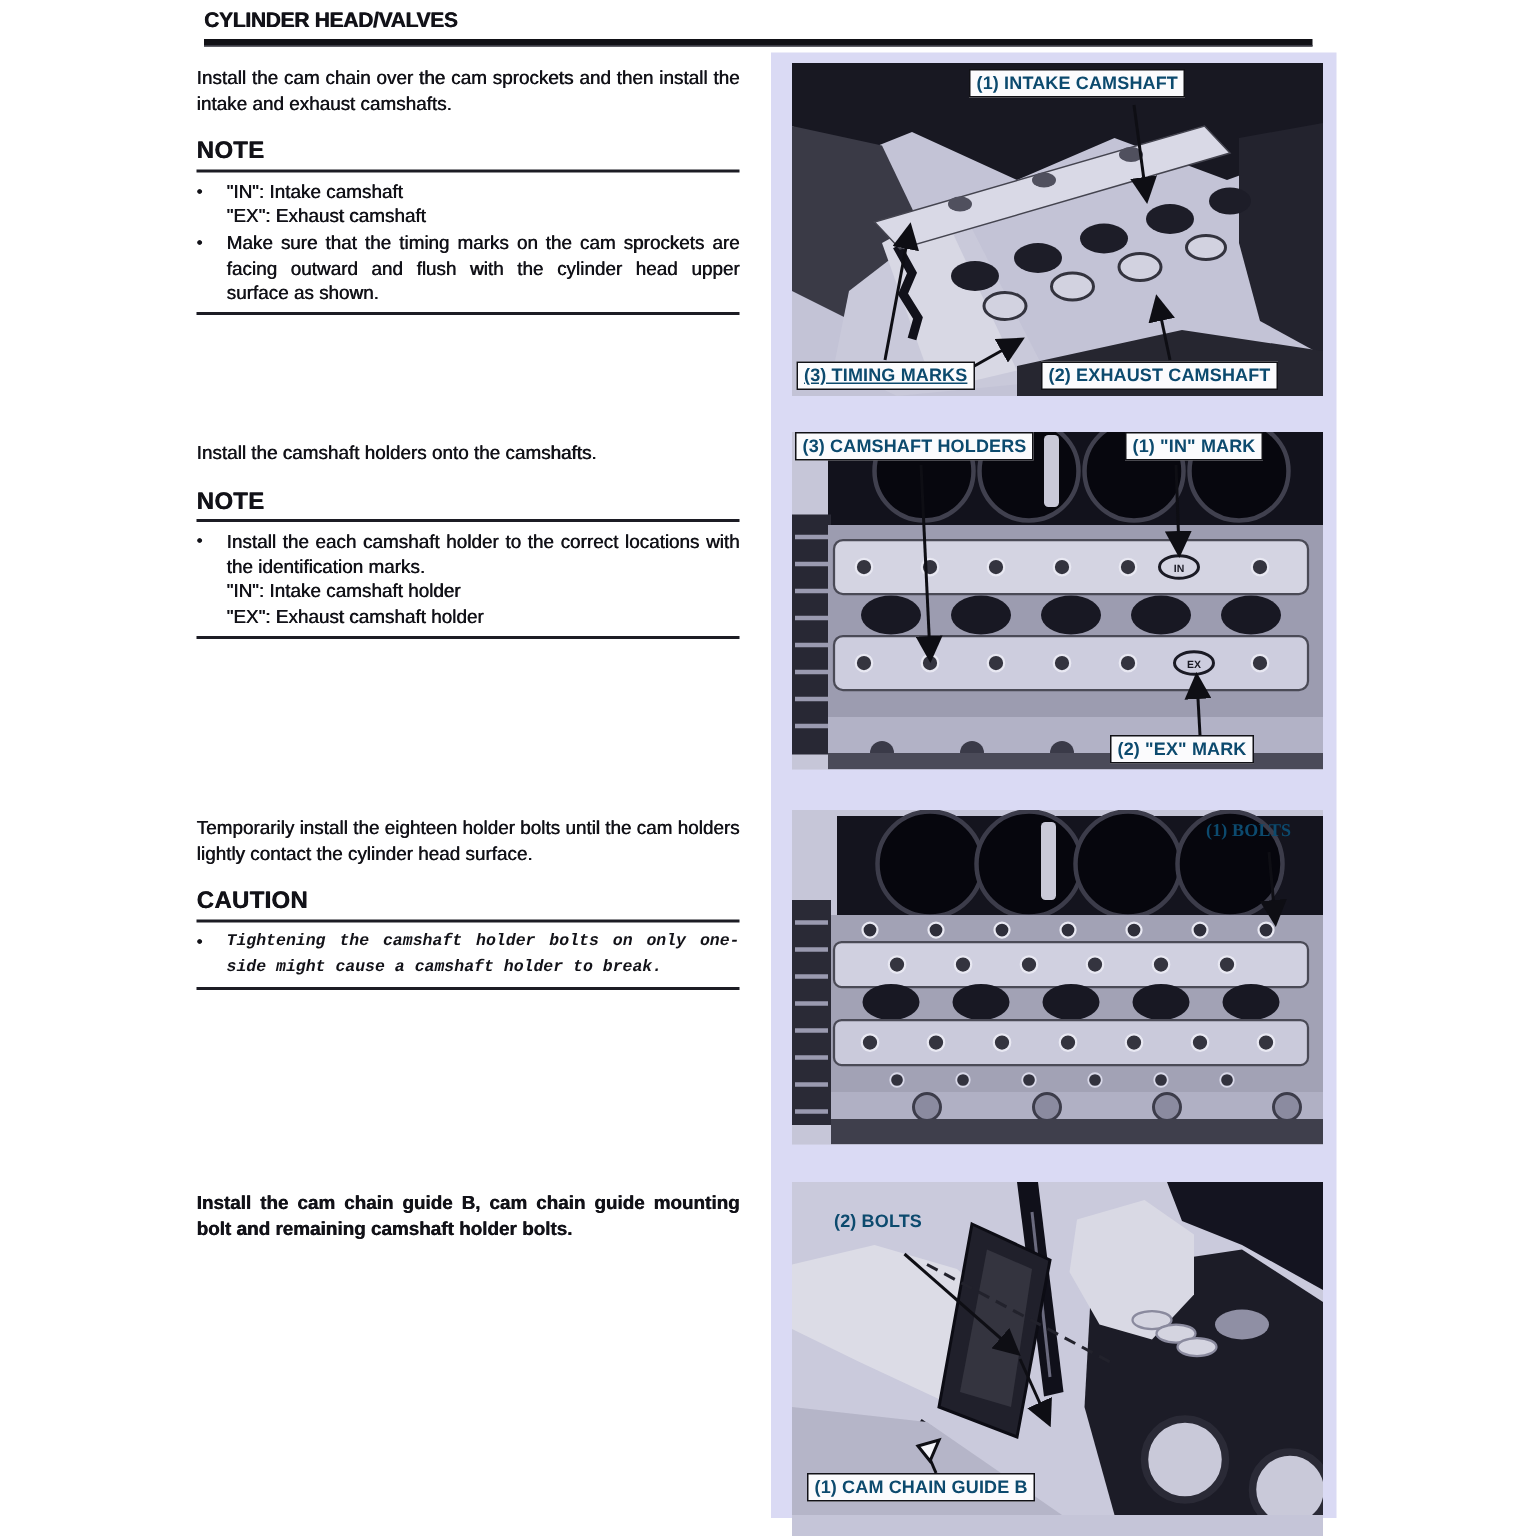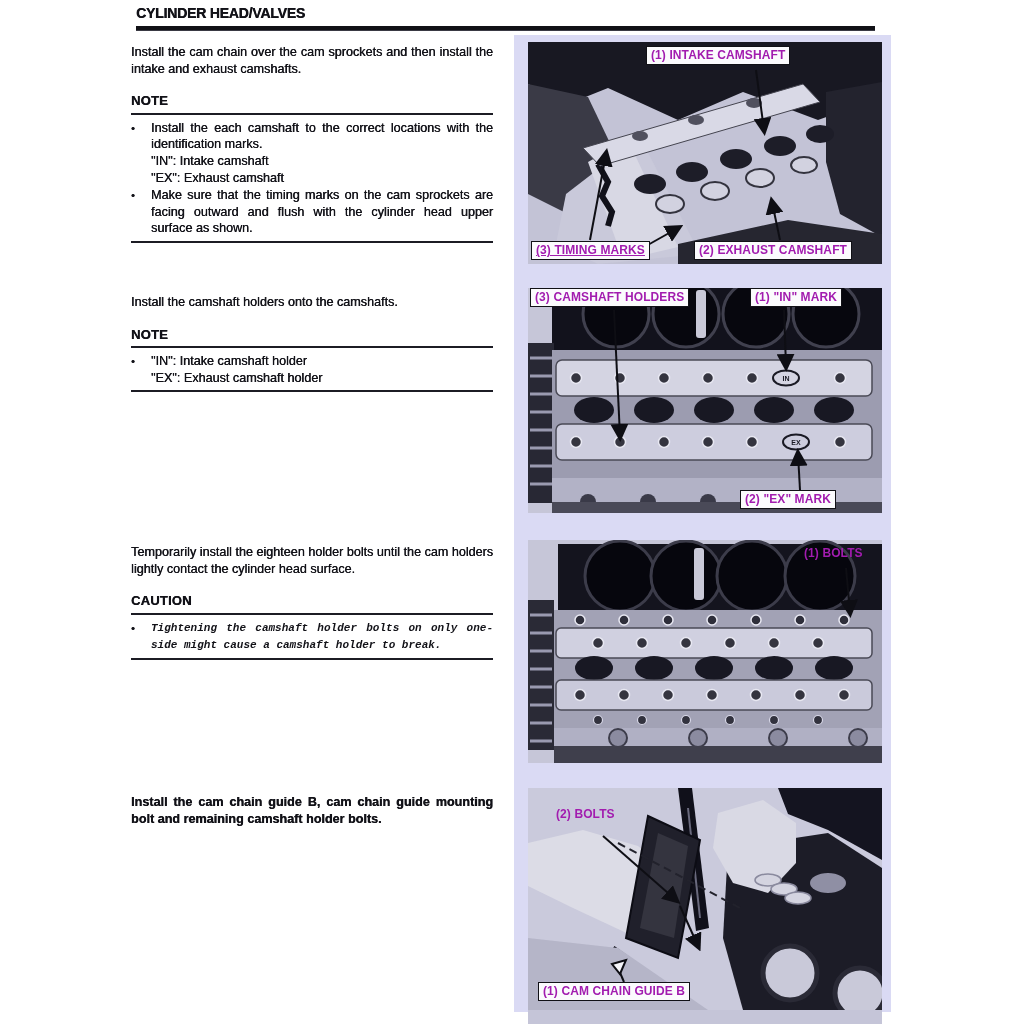--- a/index.html
+++ b/index.html
@@ -8,60 +8,59 @@
   
   .title{position:absolute;left:136px;top:5px;font-size:14px;font-weight:bold;
          letter-spacing:-0.2px;text-shadow:0.4px 0 0 #121218;}
   .title-rule{position:absolute;left:136px;top:26px;width:739px;height:4px;background:#111116;
               border-bottom:1px solid #3a3a44;}
   
   .tsec{position:absolute;left:131px;width:362px;font-size:12.6px;line-height:16.6px;
         text-align:justify;text-shadow:0.35px 0 0 #121218;}
   .tsec p{margin:0 0 15px 0;}
   .tsec p.tight{margin:0 0 16px 0;}
-  .callout-title{font-size:13px;font-weight:bold;letter-spacing:0.2px;margin:0 0 3px 0;text-align:left;}
+  .callout-title{font-size:16px;font-weight:bold;letter-spacing:0.2px;margin:0 0 3px 0;text-align:left;}
   .rule{height:2px;background:#1c1c24;margin:0 0 5px 0;}
   .rule.close{margin:4px 0 0 0;}
   .bullets{margin:2px 0 0 0;}
   .brow{display:flex;margin:0 0 1px 0;}
   .bdot{width:20px;flex:0 0 20px;font-size:11px;line-height:16.6px;text-align:left;}
   .bbody{flex:1;text-align:justify;}
   .subline{text-align:left;}
   .caution-body .bbody{font-family:Liberation Mono, monospace;font-style:italic;font-weight:bold;
         font-size:11px;line-height:17px;text-shadow:none;}
   
   .photo-col{position:absolute;left:514px;top:35px;width:377px;height:977px;background:#dadaf4;}
   .photo{position:absolute;left:14px;width:354px;background:#c5c5d8;overflow:hidden;}
   .photo svg{position:absolute;left:0;top:0;display:block;}
   .p1{top:7px;height:222px;}
   .p2{top:253px;height:225px;}
   .p3{top:505px;height:223px;}
   .p4{top:753px;height:250px;}
   .plabel{position:absolute;background:#fbfbfd;border:1.5px solid #111116;padding:1px 4px 2px 4px;
-          font-size:12px;font-weight:bold;white-space:nowrap;letter-spacing:0.1px;color:#a21caf;}
+          font-size:12px;font-weight:bold;white-space:nowrap;letter-spacing:0.1px;color:#0c4a6e;}
   .plabel.bare{background:transparent;border:none;padding:1px 2px;}
 </style>
 </head>
 <body>
 
 <div class="page">
 
   <div class="title">CYLINDER HEAD/VALVES</div>
   <div class="title-rule"></div>
 
   <div class="tsec" style="top:44px;">
     <p class="tight">Install the cam chain over the cam sprockets and then install the intake and exhaust camshafts.</p>
     <div class="callout">
       <div class="callout-title">NOTE</div>
       <div class="rule"></div>
       <div class="bullets">
         <div class="brow">
           <span class="bdot">•</span>
           <div class="bbody">
-            <span>Install the each camshaft to the correct locations with the identification marks.</span>
             <div class="subline">"IN": Intake camshaft</div>
             <div class="subline">"EX": Exhaust camshaft</div>
           </div>
         </div>
         <div class="brow">
           <span class="bdot">•</span>
           <div class="bbody">Make sure that the timing marks on the cam sprockets are facing outward and flush with the cylinder head upper surface as shown.</div>
         </div>
       </div>
       <div class="rule close"></div>
@@ -70,20 +69,21 @@
 
   <div class="tsec" style="top:294px;">
     <p class="tight">Install the camshaft holders onto the camshafts.</p>
     <div class="callout">
       <div class="callout-title">NOTE</div>
       <div class="rule"></div>
       <div class="bullets">
         <div class="brow">
           <span class="bdot">•</span>
           <div class="bbody">
+            <span>Install the each camshaft holder to the correct locations with the identification marks.</span>
             <div class="subline">"IN": Intake camshaft holder</div>
             <div class="subline">"EX": Exhaust camshaft holder</div>
           </div>
         </div>
       </div>
       <div class="rule close"></div>
     </div>
   </div>
 
   <div class="tsec" style="top:544px;">
@@ -296,21 +296,21 @@
           <circle cx="90" cy="198" r="9"></circle>
             <circle cx="170" cy="198" r="9"></circle>
             <circle cx="250" cy="198" r="9"></circle>
             <circle cx="330" cy="198" r="9"></circle>
         </g>
         <rect x="26" y="206" width="328" height="17" fill="#3f3f4c"></rect>
         <g>
           <line x1="318" y1="28" x2="322" y2="72" stroke="#0e0e14" stroke-width="2" marker-end="url(#ah3)"></line>
         </g>
       </svg>
-      <div class="plabel bare" style="left:274px;top:5px;">(1) BOLTS</div>
+      <div class="plabel bare" style="left:274px;top:5px;font-family:Liberation Serif, serif;">(1) BOLTS</div>
     </figure>
 
     <figure class="photo p4" style="margin:0;">
       <svg width="354" height="222" viewBox="0 0 354 222">
         <defs>
             <marker id="ah4" markerWidth="9" markerHeight="9" refX="6" refY="4.5" orient="auto">
               <path d="M0,0 L9,4.5 L0,9 z" fill="#0e0e14"></path>
             </marker>
           </defs>
         <rect width="354" height="222" fill="#cacadc"></rect>

